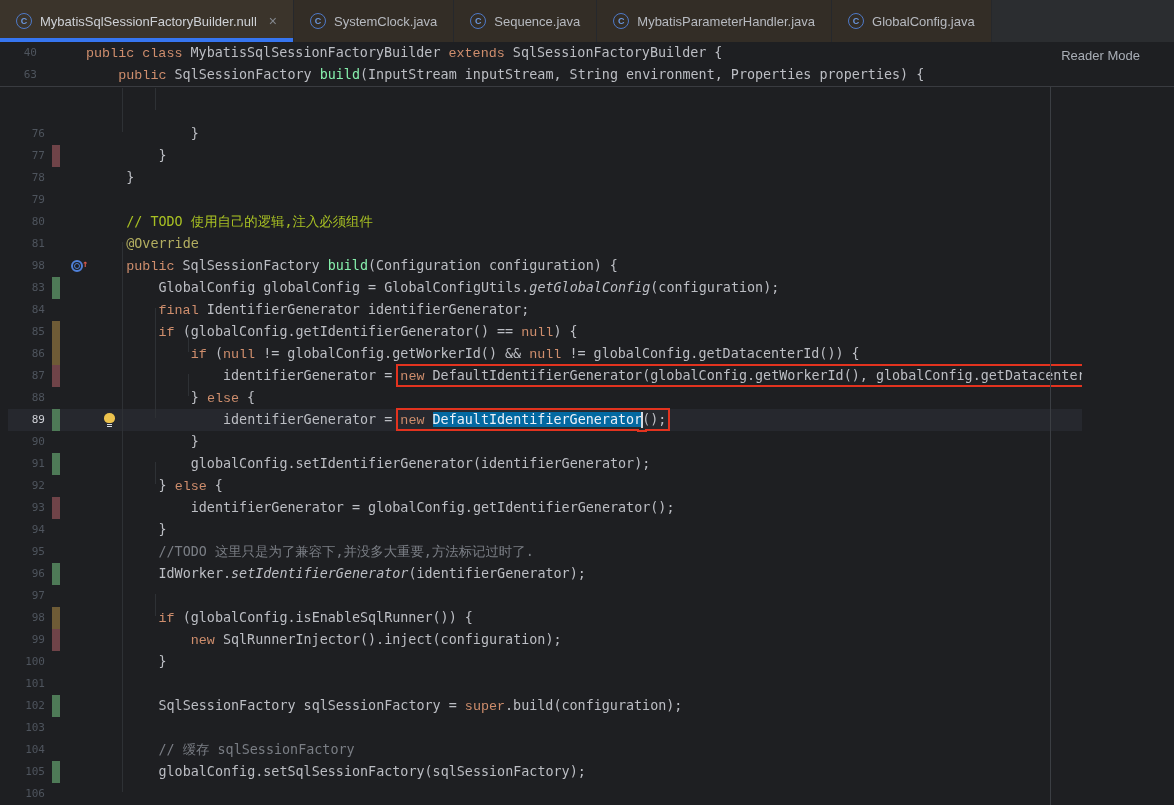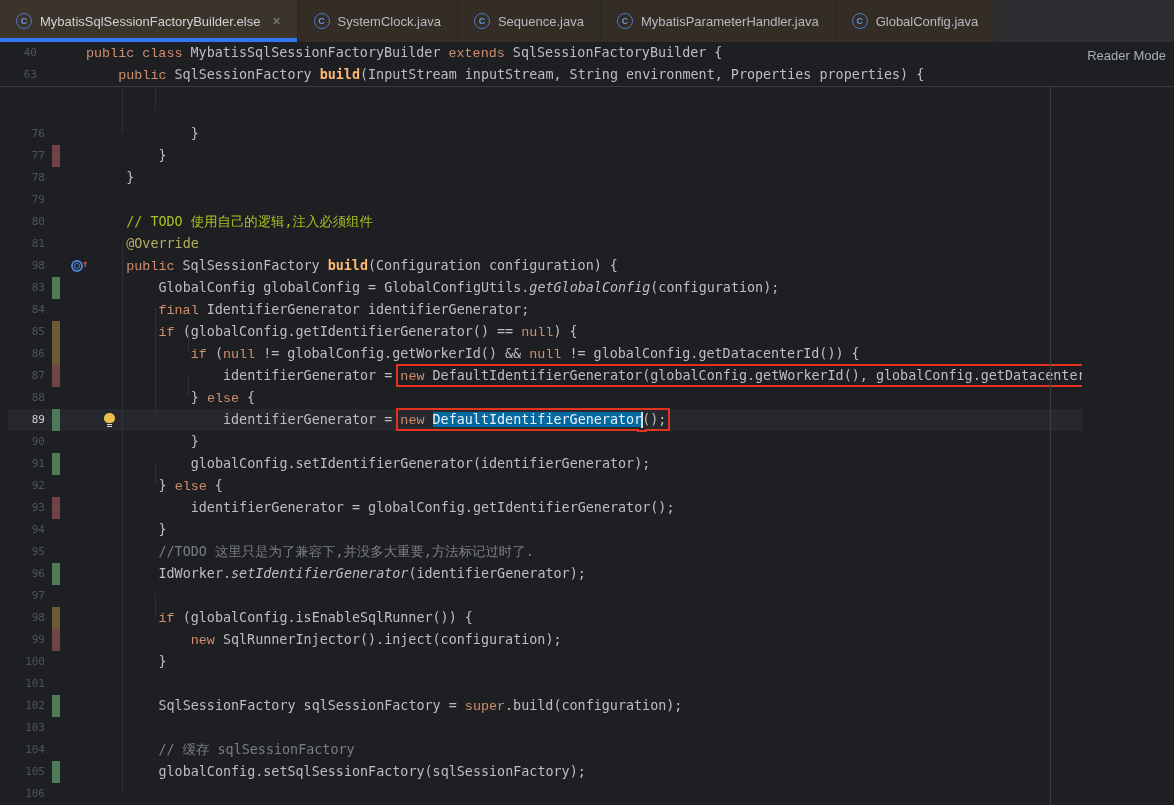--- a/index.html
+++ b/index.html
@@ -24,51 +24,51 @@
   .row.cur{background:#26282e;}
   .ln{flex:0 0 44px;text-align:right;padding-right:7px;box-sizing:border-box;
       color:#4e545d;font-size:11px;font-family:"DejaVu Sans Mono",monospace;}
   .row.cur .ln{color:#ced0d6;}
   .bar{flex:0 0 8px;}
   .g-green{background:#4e7a57;} .g-olive{background:#6e5b36;} .g-red{background:#6f4348;}
   .ico{flex:0 0 34px;display:flex;align-items:center;justify-content:center;position:relative;}
   .code{flex:1 1 auto;white-space:pre;position:relative;color:#bcbec4;}
 
   
-  .tk-d{color:#bcbec4;} .tk-k{color:#cf8e6d;font-family:Liberation Mono, monospace;} .tk-f{color:#fdba74;font-weight:bold;}
+  .tk-d{color:#bcbec4;} .tk-k{color:#cf8e6d;font-family:Liberation Mono, monospace;} .tk-f{color:#86efac;}
   .tk-c{color:#7a7e85;} .tk-t{color:#a8c023;} .tk-a{color:#b3ae60;}
   .tk-i{color:#bcbec4;font-style:italic;text-align:right;}
   .tk-s{background:#0369a1;color:#edf1f8;}
   .caret{display:inline-block;width:2px;height:16px;background:#d6dae0;vertical-align:middle;margin:0 -1px;}
   .redbox{outline:2px solid #e3331f;outline-offset:2px;}
 
   
   .ovr{position:relative;width:12px;height:12px;border:2px solid #4f80d9;border-radius:50%;box-sizing:border-box;}
   .ovr::before{content:"";position:absolute;inset:1px;border:1.5px solid #4f80d9;border-radius:50%;}
   .ovr::after{content:"\2191";position:absolute;top:-9px;right:-7px;color:#dd5a4b;font-size:10px;font-weight:bold;}
   .bulb{position:absolute;left:10px;top:4px;width:11px;height:10px;border-radius:50% 50% 42% 42%;background:#ecc24d;}
   .bulb::after{content:"";position:absolute;left:3px;top:11px;width:5px;height:1px;background:#d7dbe0;box-shadow:0 2px 0 #d7dbe0;}
 
   
   .sticky{position:absolute;left:0;top:42px;width:1174px;height:44px;background:#1e1f22;
           border-bottom:1px solid #393b40;}
-  .reader{position:absolute;top:48px;right:8px;font-size:13px;color:#a9aeb6;}
+  .reader{position:absolute;top:48px;right:34px;font-size:13px;color:#a9aeb6;}
 
   
   .editor{position:absolute;left:8px;top:87px;width:1074px;height:718px;overflow:hidden;margin-top:36px;}
   .vline{position:absolute;width:1px;pointer-events:none;}
 </style>
 </head>
 <body>
 
 <div id="app">
   <div class="tabbar" id="tabbar">
       <div class="tab active">
         <span class="cicon">C</span>
-        <span>MybatisSqlSessionFactoryBuilder.else</span>
+        <span>MybatisSqlSessionFactoryBuilder.null</span>
         <span class="tclose">×</span>
       </div>
       <div class="tab">
         <span class="cicon">C</span>
         <span>SystemClock.java</span>
       </div>
       <div class="tab">
         <span class="cicon">C</span>
         <span>Sequence.java</span>
       </div>

